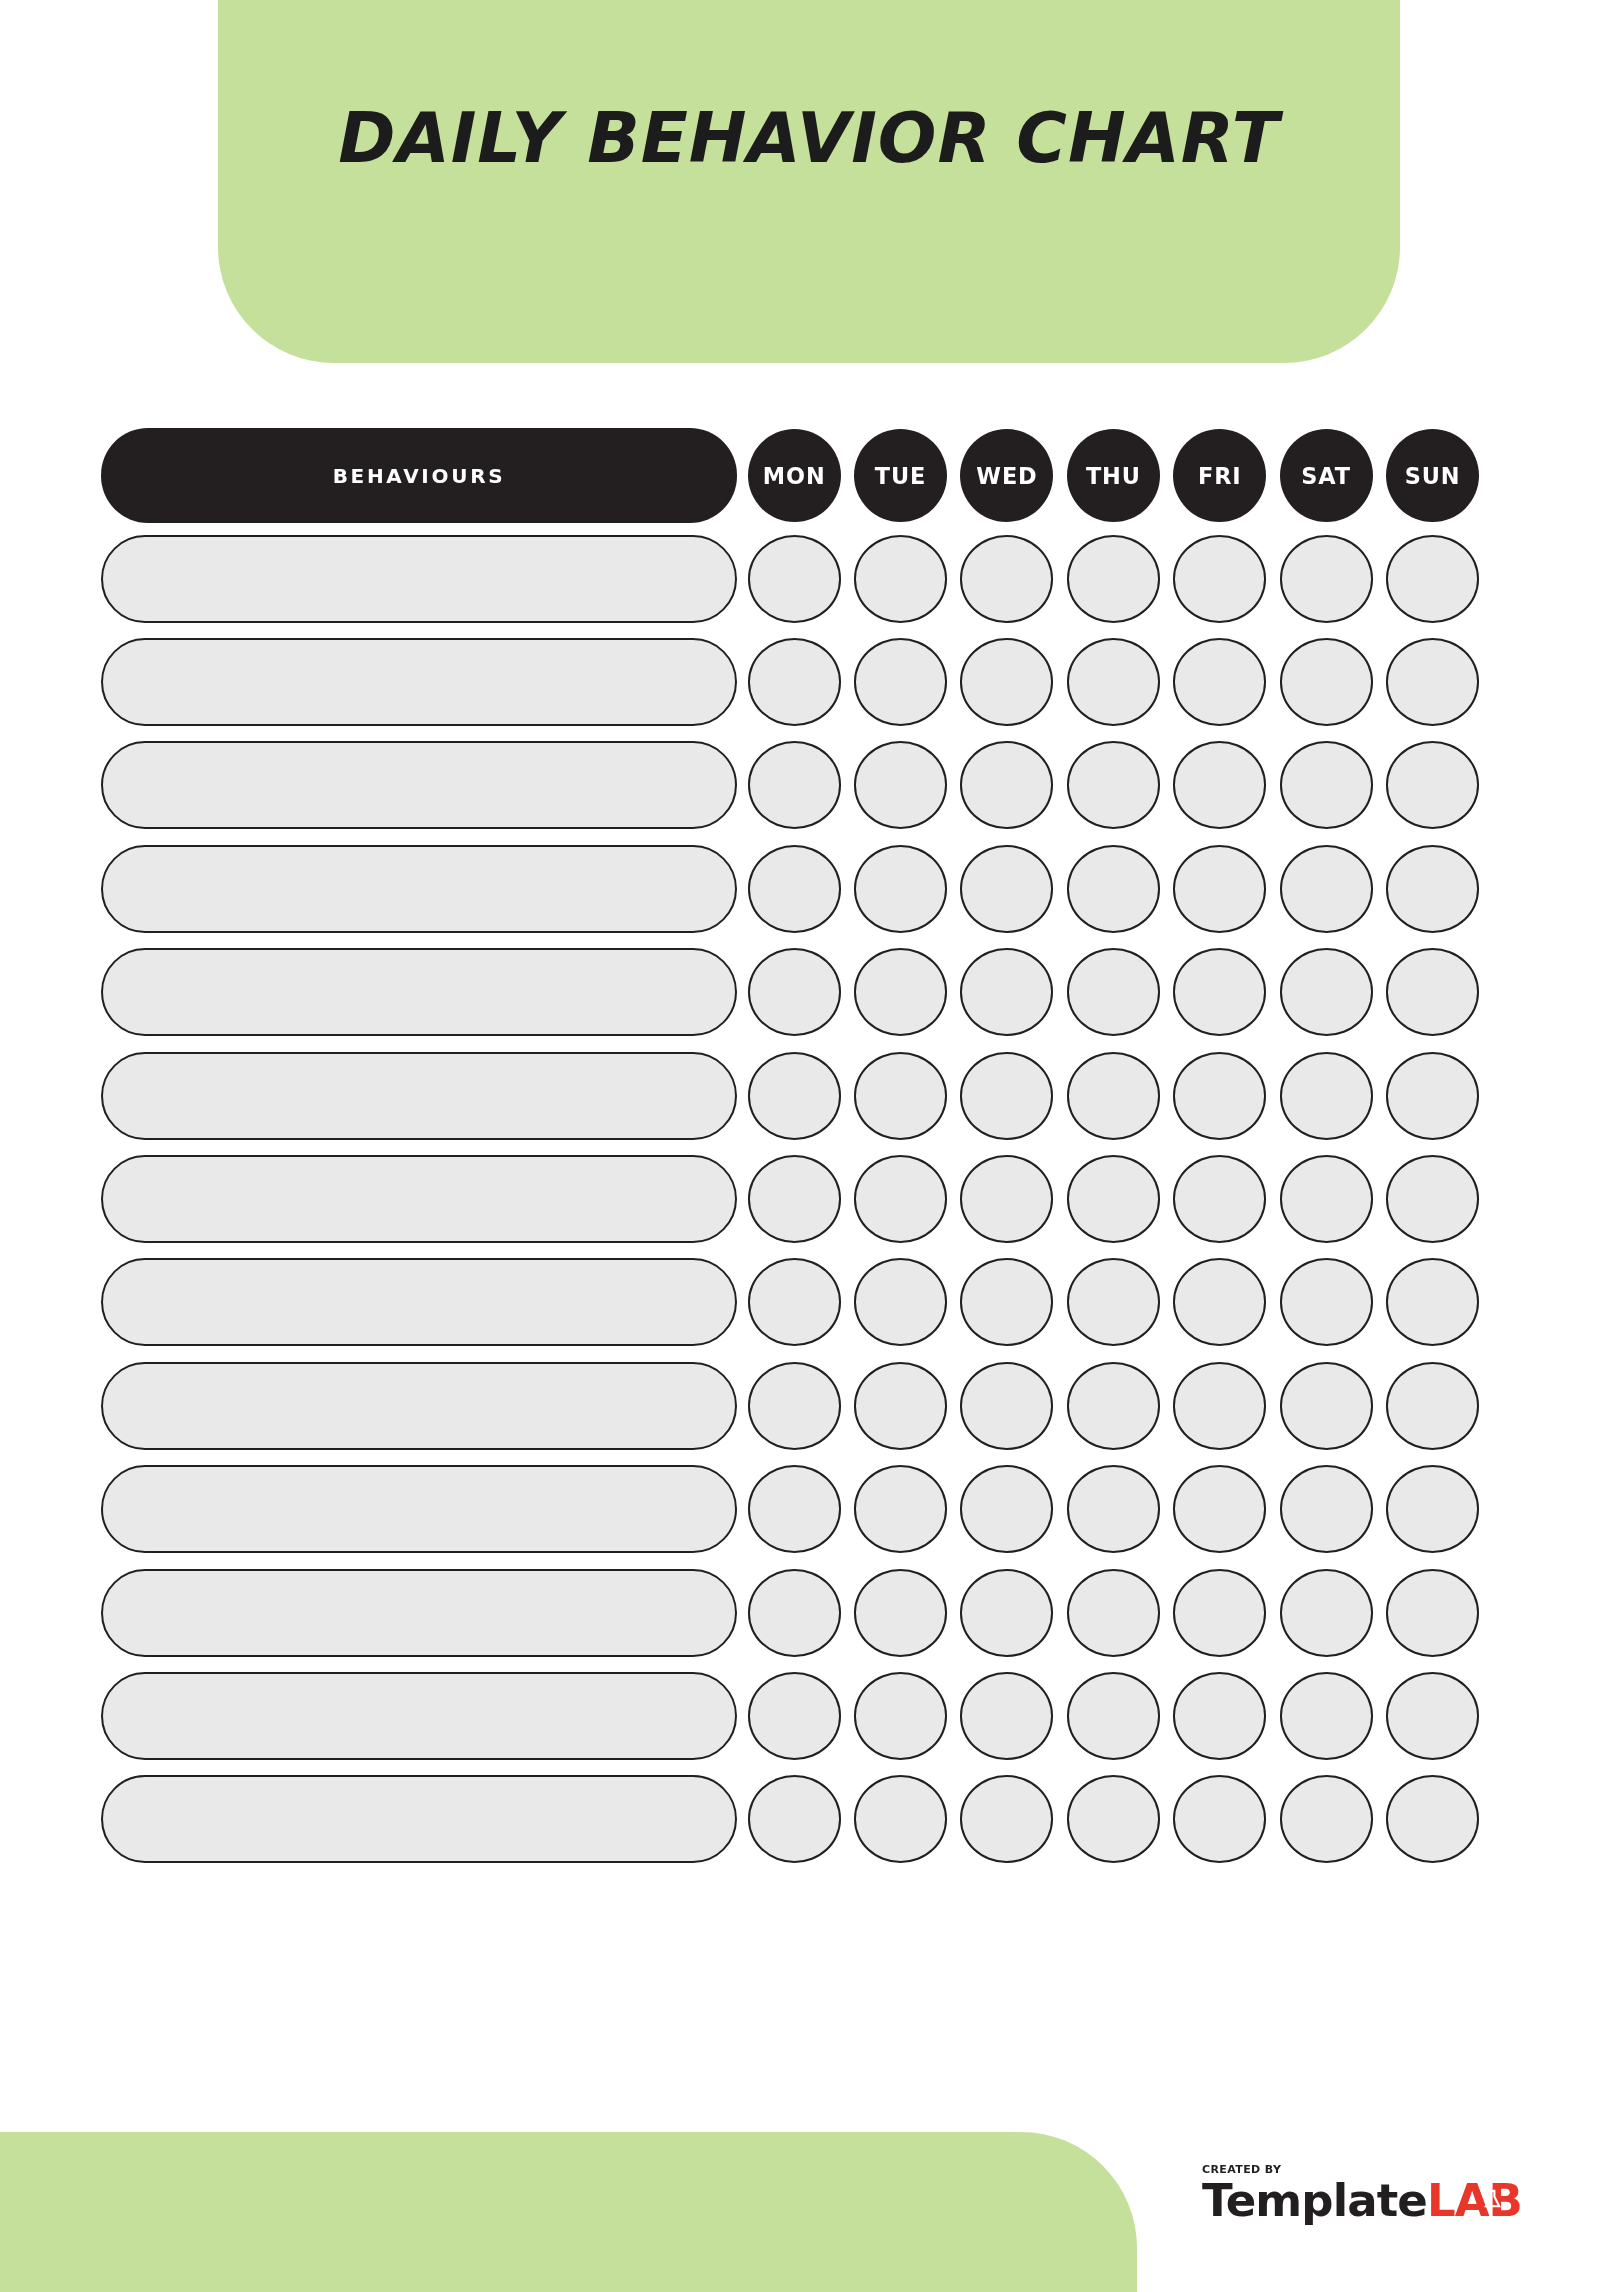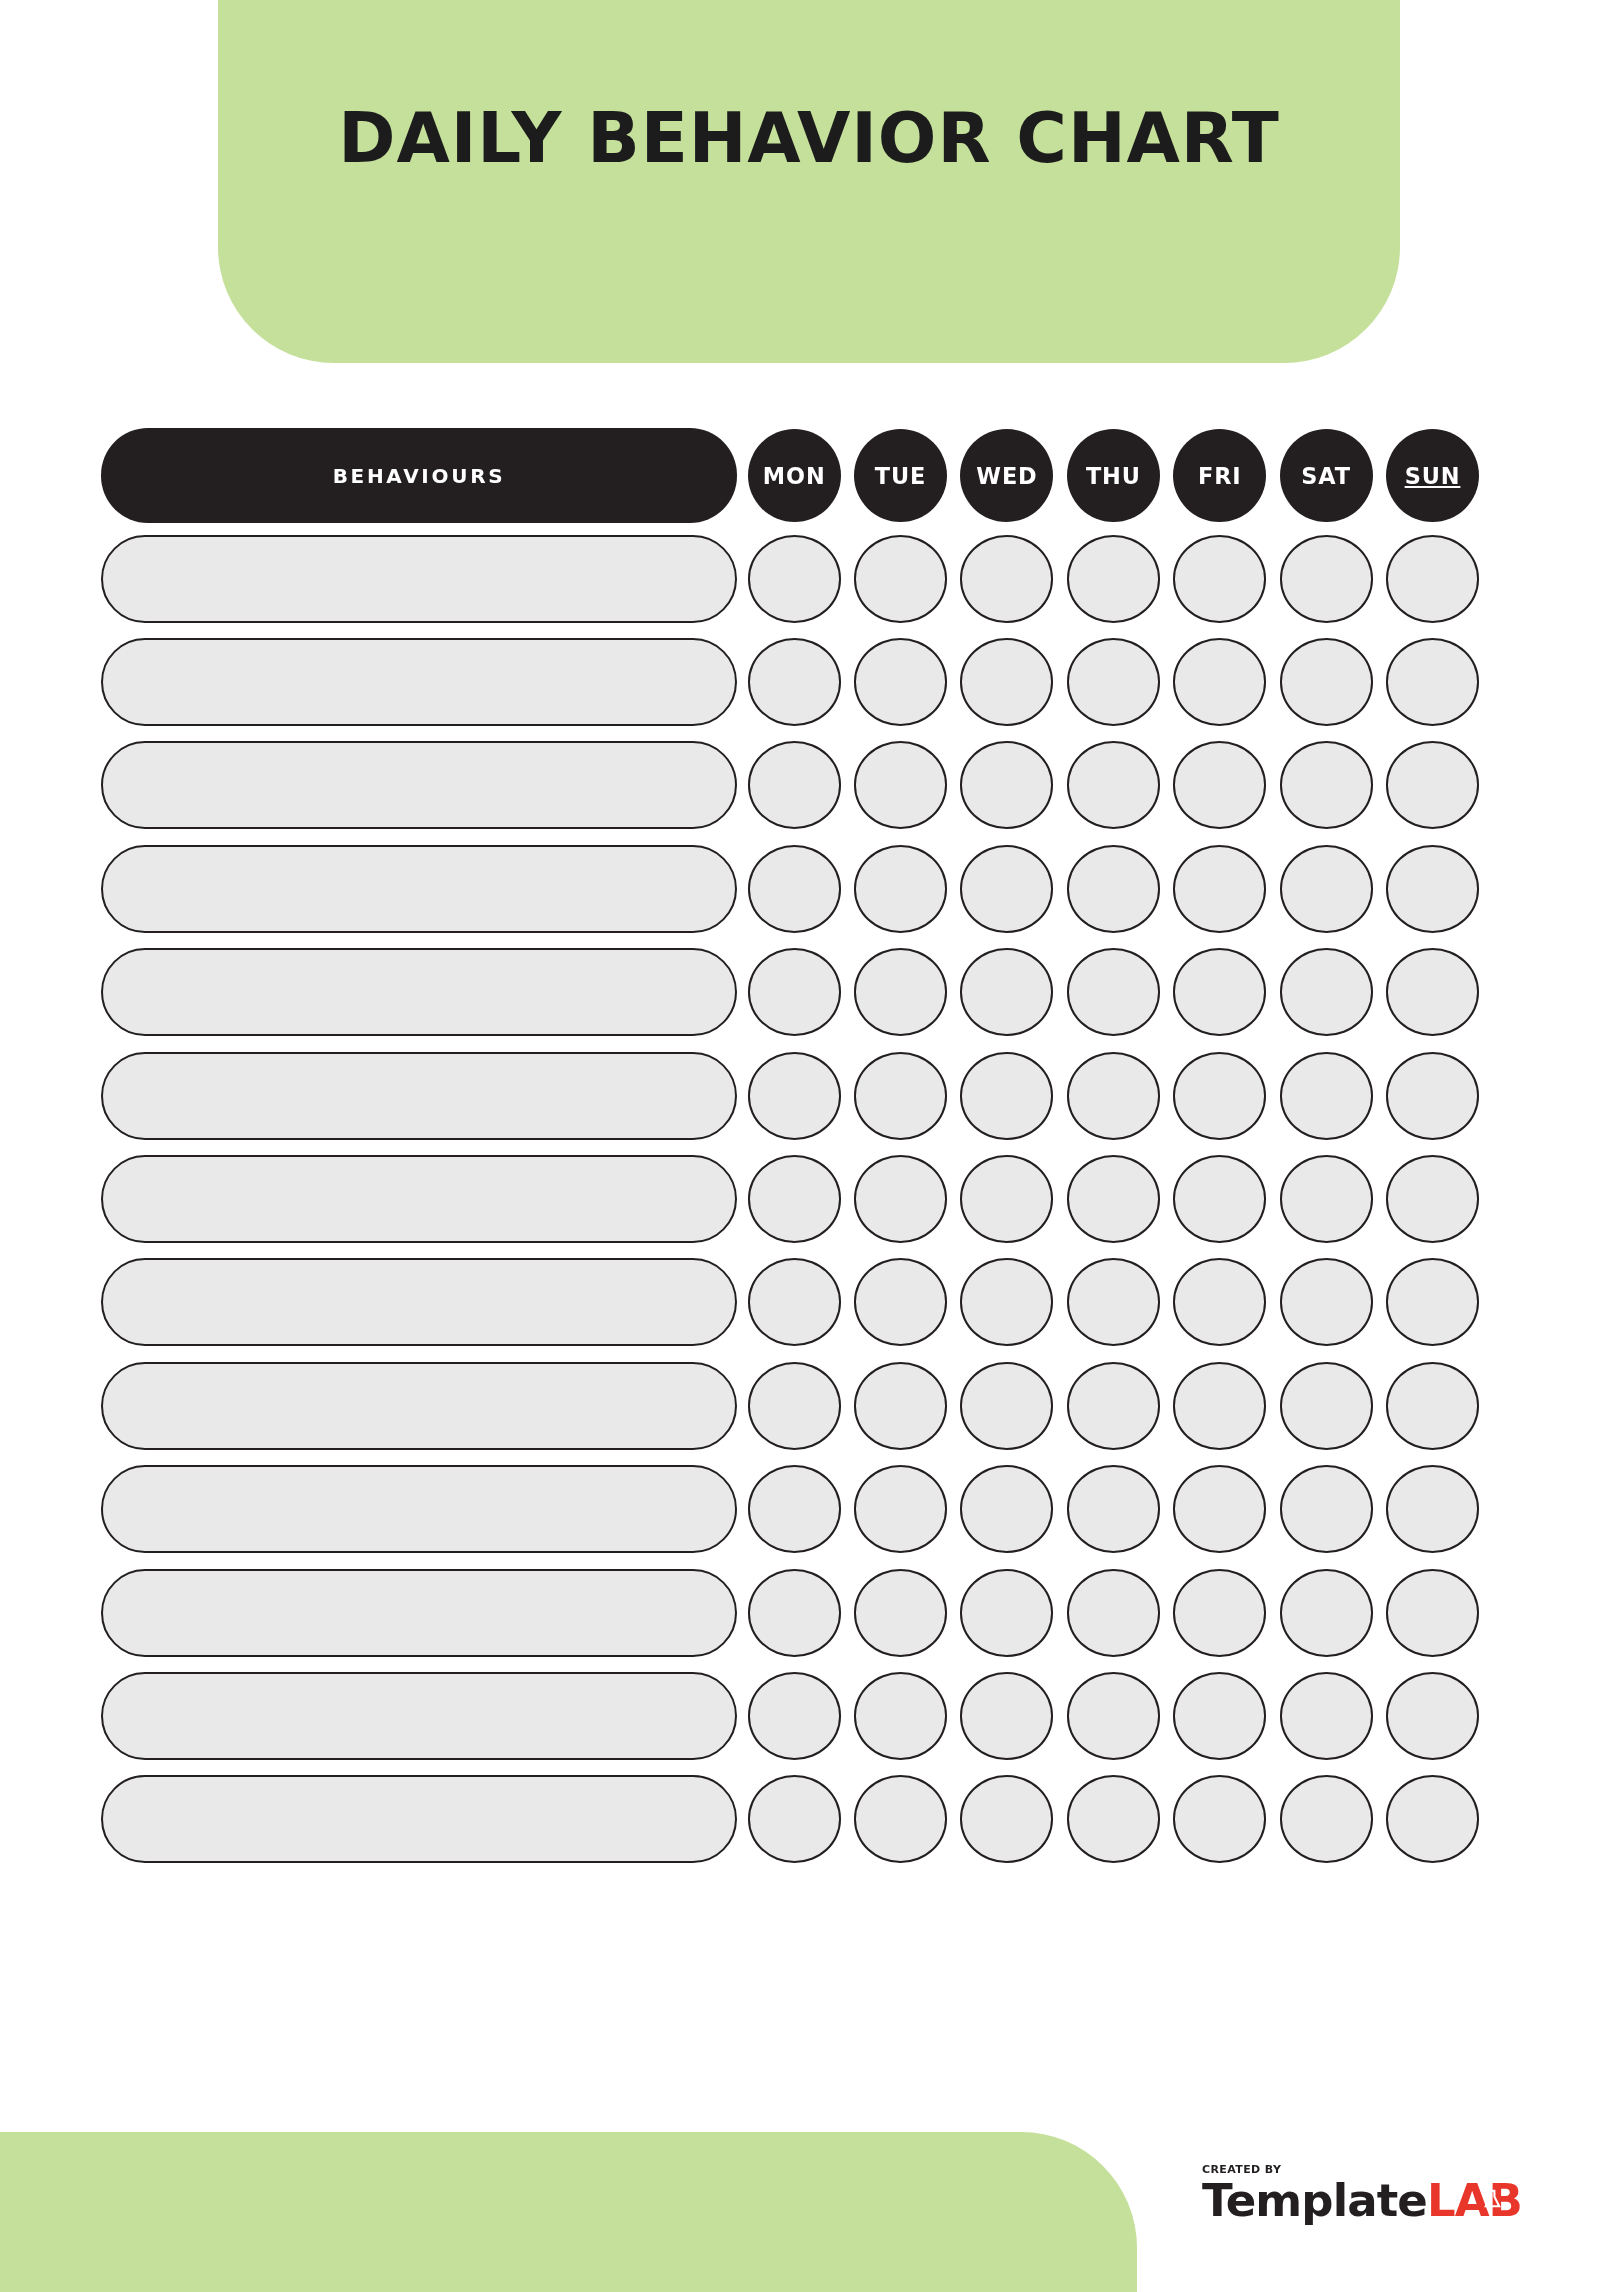--- a/index.html
+++ b/index.html
@@ -29,20 +29,21 @@
     position: absolute;
     left: 0;
     right: 0;
     top: 134px;
     text-align: center;
     font-size: 69px;
     font-weight: bold;
     letter-spacing: 0.9px;
     color: #1c1c1c;
     font-family: "DejaVu Sans", sans-serif;
+    font-style: italic;
   }
 
   
   .table-wrap {
     position: absolute;
     left: 101px;
     top: 428px;
     width: 1419px;
   }
 
@@ -85,21 +86,21 @@
     color: #ffffff;
     display: flex;
     align-items: center;
     justify-content: center;
     font-size: 22.4px;
     font-weight: bold;
     letter-spacing: 0.9px;
     margin-right: 13.4px;
     font-family: "DejaVu Sans", sans-serif;
   }
-  .day-pill:last-child { margin-right: 0; text-decoration: underline; }
+  .day-pill:last-child { margin-right: 0; }
 
   
   .behaviour-field {
     width: 636px;
     height: 88px;
     background: #e9e9e9;
     border: 2.7px solid #231f20;
     border-radius: 44px;
     box-sizing: border-box;
   }

